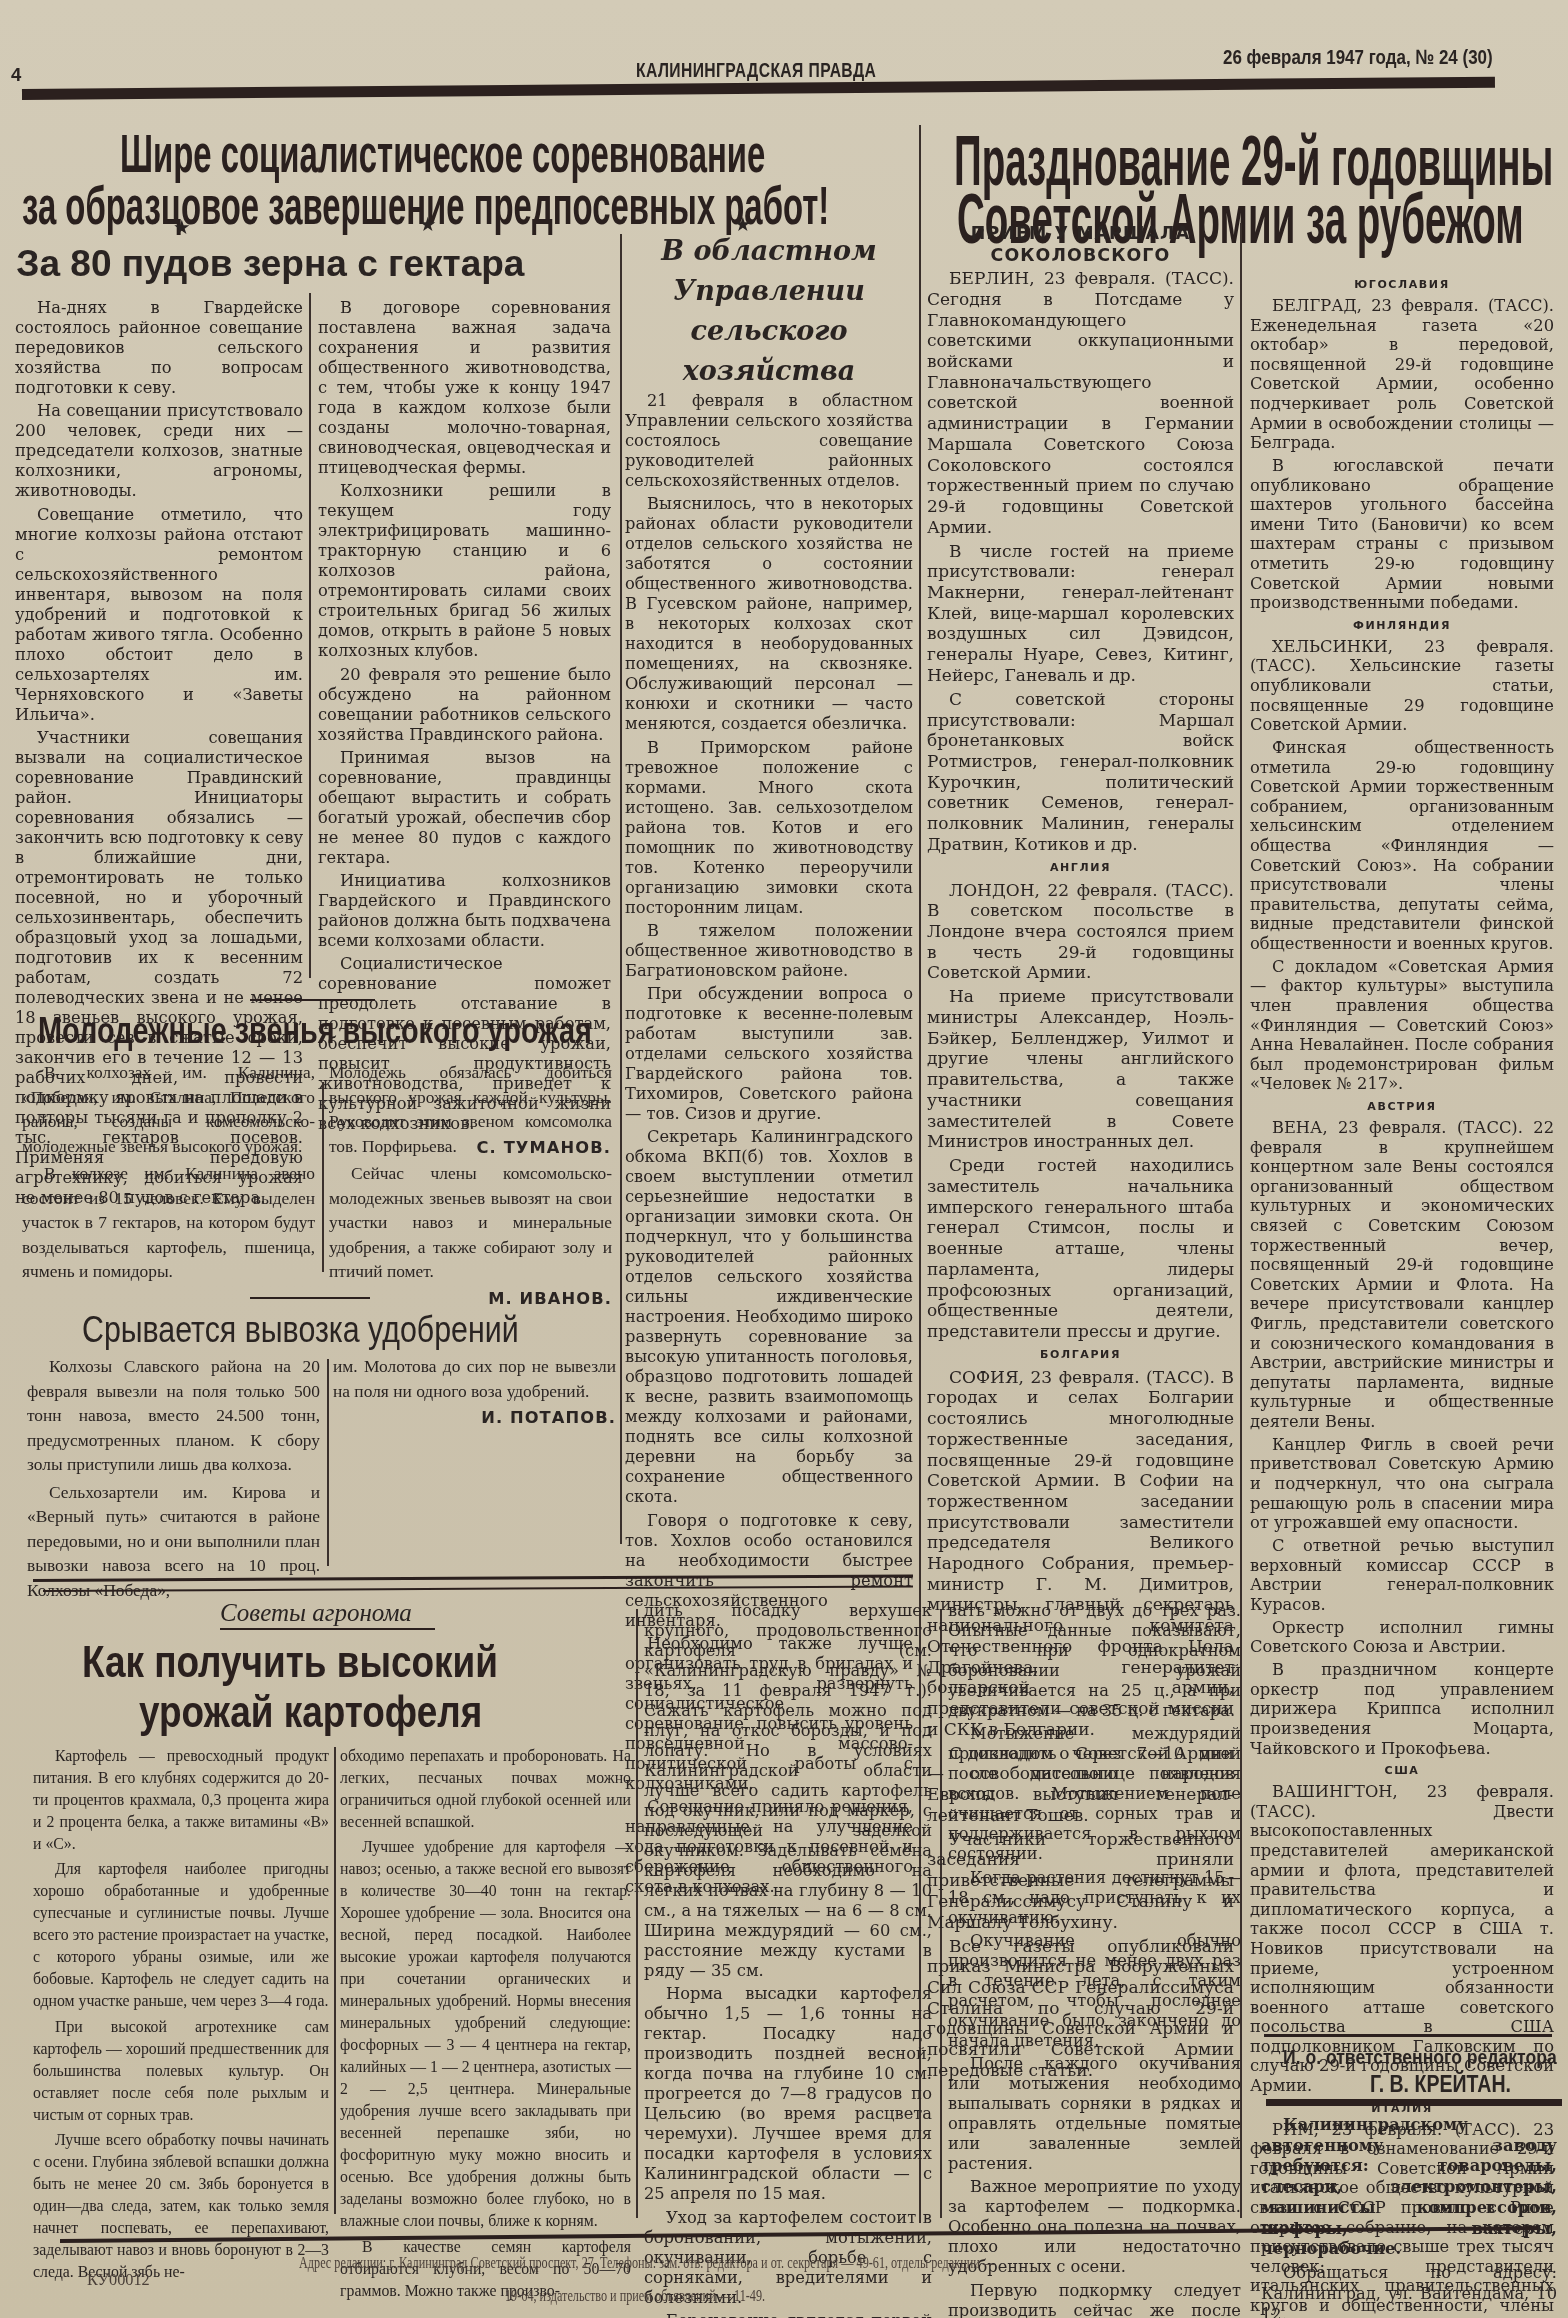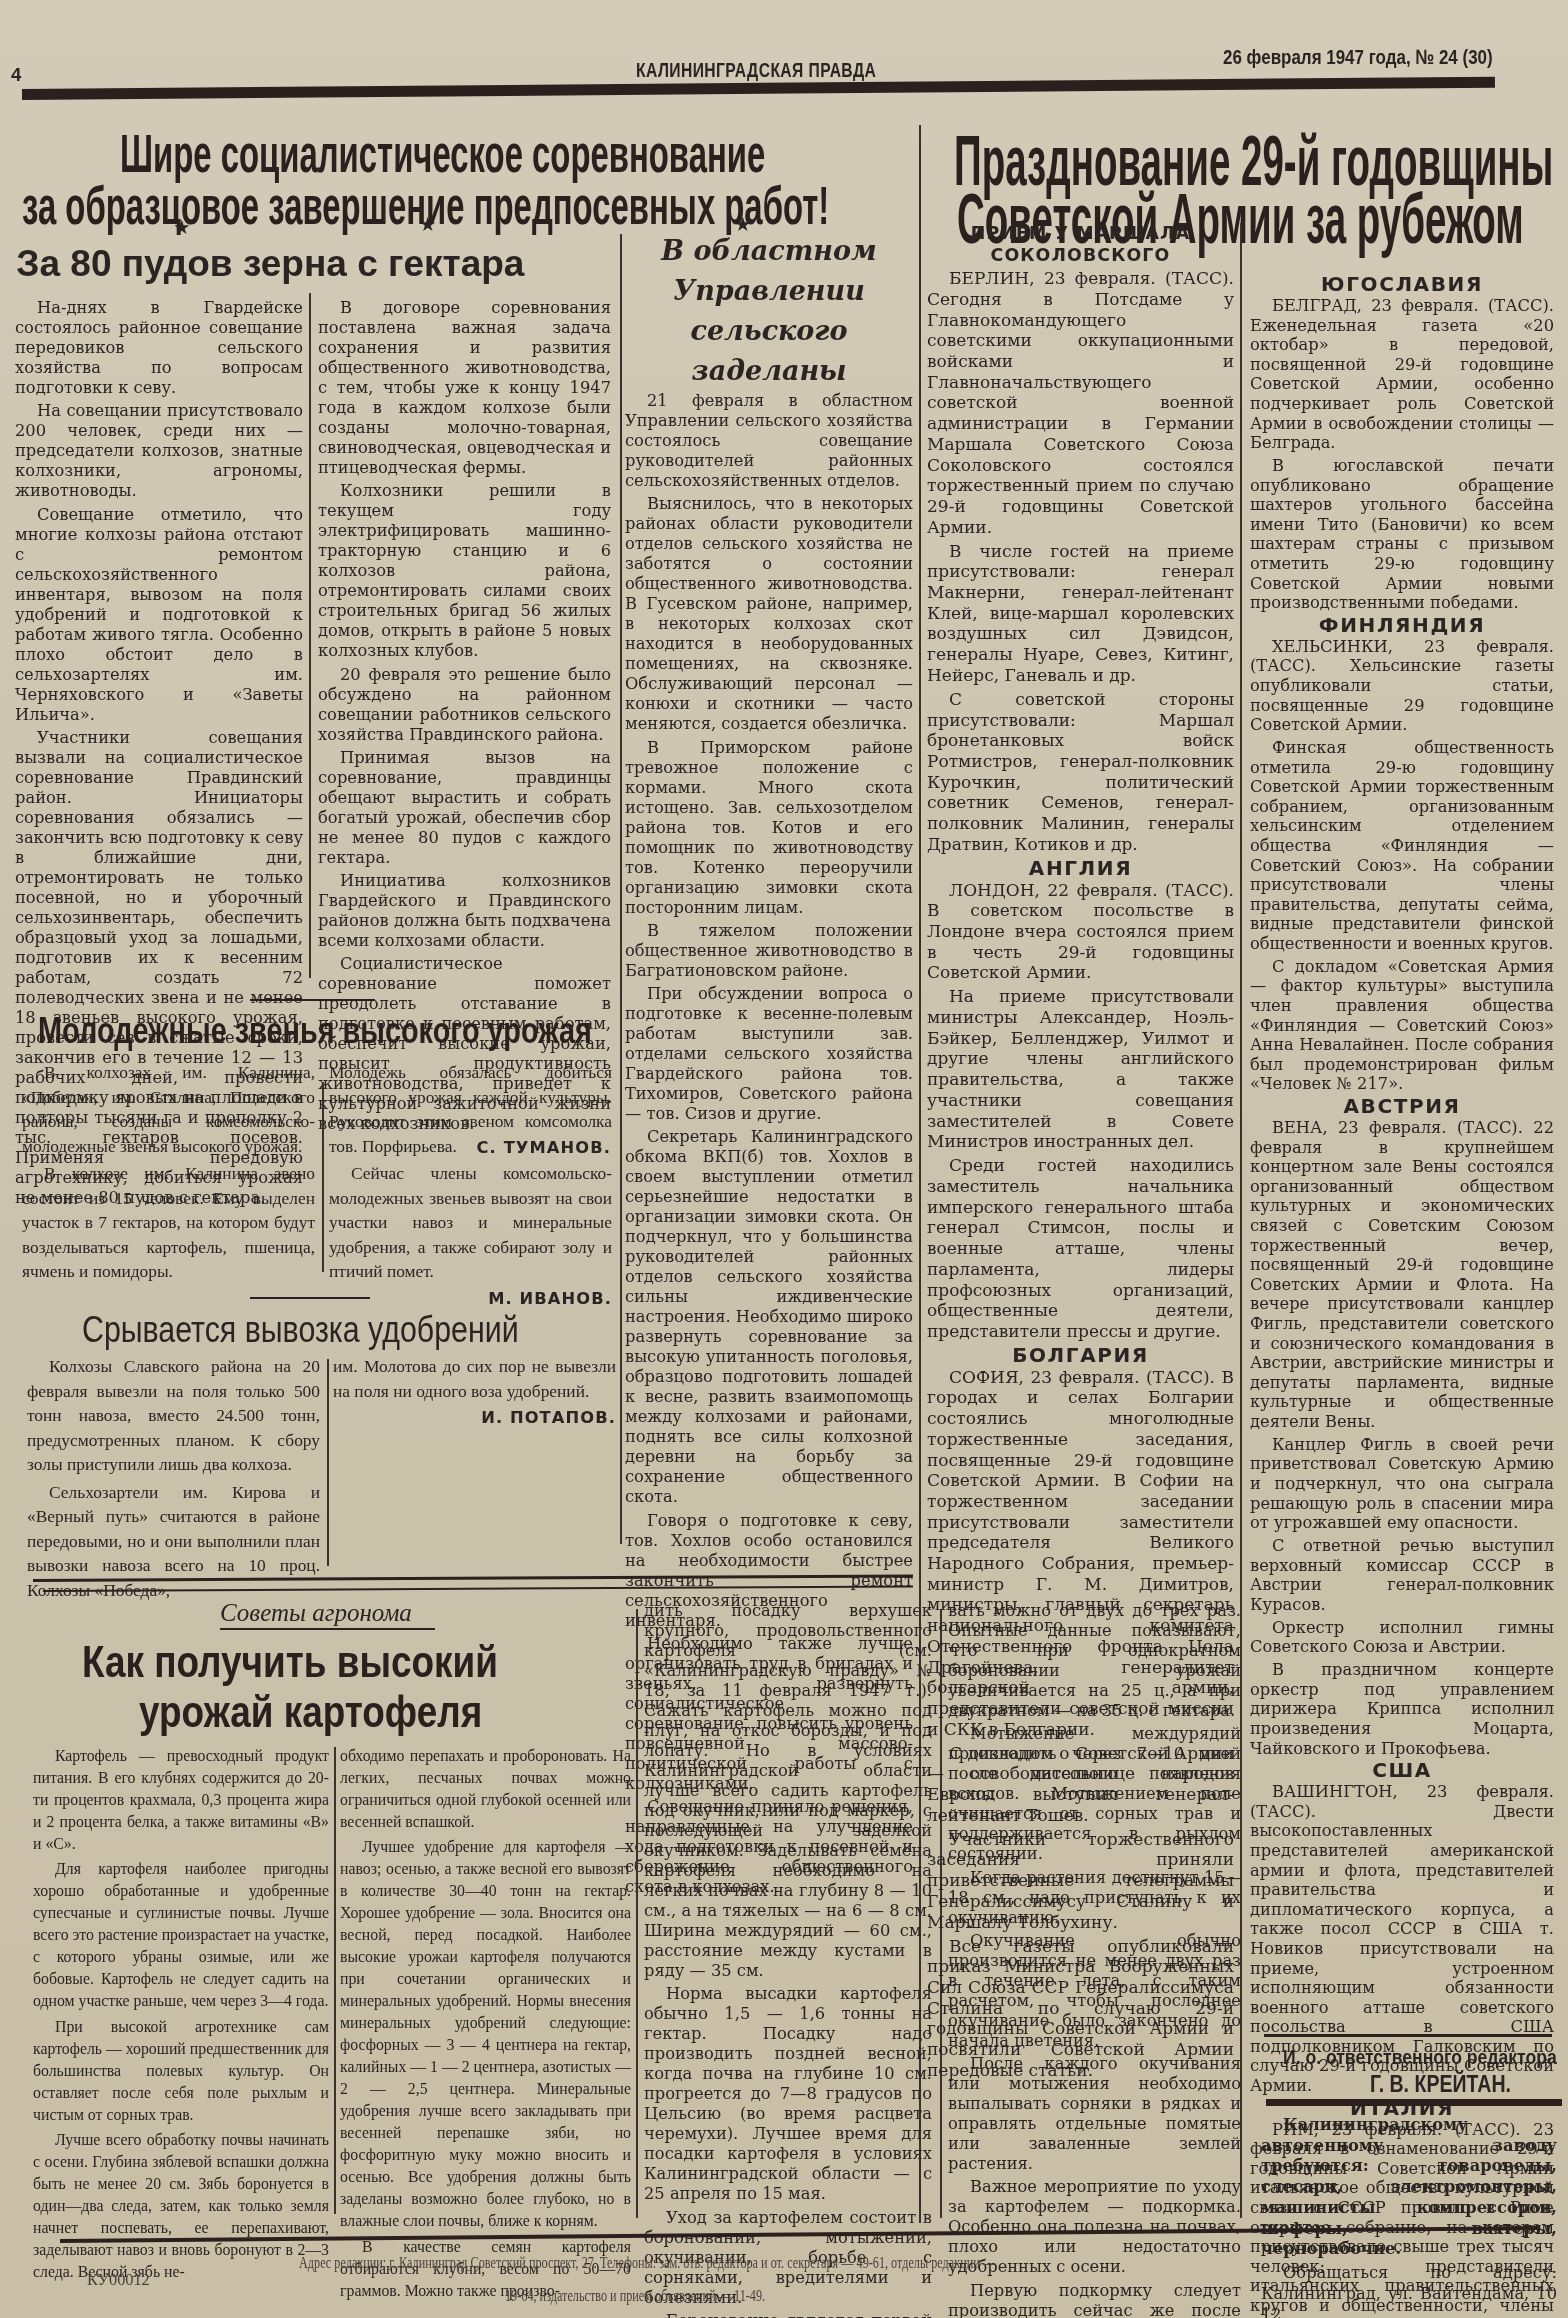--- a/index.html
+++ b/index.html
@@ -19,21 +19,21 @@
   .h1a{left:120px;top:123px;font-size:53px;transform:scaleX(.62);}
   .h1b{left:22px;top:175px;font-size:53px;transform:scaleX(.62);}
   .h2a{left:954px;top:121px;font-size:70px;transform:scaleX(.55);}
   .h2b{left:957px;top:179px;font-size:70px;transform:scaleX(.55);}
   .star{font-size:19.6px;font-family:"DejaVu Sans",sans-serif;}
   .h-serif{font-family:Liberation Sans, sans-serif;font-weight:bold;white-space:nowrap;}
   .col{position:absolute;font-size:16.3px;line-height:20px;text-align:justify;hyphens:manual;}
   .col p{margin:0 0 3.3px 0;text-indent:22px;}
   .col.cond{font-family:"Liberation Serif",serif;font-size:17.4px;line-height:24.5px;}
   .sig{text-align:right;font-weight:bold;font-family:"DejaVu Sans",sans-serif;font-size:16.3px;margin-top:0;letter-spacing:1.1px;}
-  .country{text-align:center;font-family:"DejaVu Sans",sans-serif;font-weight:bold;font-size:20px;letter-spacing:1.6px;margin:3.3px 0 1.1px 0;}
+  .country{text-align:center;font-family:"DejaVu Sans",sans-serif;font-weight:bold;font-size:11px;letter-spacing:1.6px;margin:3.3px 0 1.1px 0;}
   .subhead{text-align:center;font-family:"DejaVu Sans",sans-serif;font-weight:bold;font-size:17.4px;letter-spacing:1.1px;line-height:22px;margin-bottom:2.2px;}
   .italic-head{font-family:"DejaVu Serif",serif;font-style:italic;font-weight:bold;text-align:center;font-size:27px;line-height:40px;}
   .rubric{font-family:"Liberation Serif",serif;font-style:italic;font-size:25px;}
   .editor{font-family:"Liberation Sans",sans-serif;font-weight:bold;}
   .footer{font-family:"Liberation Serif",serif;font-size:16.3px;color:#4a3f38;}
 </style>
 </head>
 <body>
 
 <div class="paper">
@@ -69,21 +69,21 @@
     <p>Принимая вызов на соревнование, правдинцы обещают вырастить и собрать богатый урожай, обеспечив сбор не менее 80 пудов с каждого гектара.</p>
     <p>Инициатива колхозников Гвардейского и Правдинского районов должна быть подхвачена всеми колхозами области.</p>
     <p>Социалистическое соревнование поможет преодолеть отставание в подготовке к посевным работам, обеспечит высокие урожаи, повысит продуктивность животноводства, приведет к культурной зажиточной жизни всех колхозников.</p>
     <div class="sig">С. ТУМАНОВ.</div>
   </div>
   <div class="vrule" style="left:620px;top:234px;height:1310px;"></div>
 
   <div class="abs" style="left:625px;top:231px;width:288px;">
     <div class="italic-head">В областном</div>
     <div class="italic-head">Управлении сельского</div>
-    <div class="italic-head">заделаны</div>
+    <div class="italic-head">хозяйства</div>
     <div class="col" style="position:relative;width:288px;">
       <p>21 февраля в областном Управлении сельского хозяйства состоялось совещание руководителей районных сельскохозяйственных отделов.</p>
       <p>Выяснилось, что в некоторых районах области руководители отделов сельского хозяйства не заботятся о состоянии общественного животноводства. В Гусевском районе, например, в некоторых колхозах скот находится в необорудованных помещениях, на сквозняке. Обслуживающий персонал — конюхи и скотники — часто меняются, создается обезличка.</p>
       <p>В Приморском районе тревожное положение с кормами. Много скота истощено. Зав. сельхозотделом района тов. Котов и его помощник по животноводству тов. Котенко переоручили организацию зимовки скота посторонним лицам.</p>
       <p>В тяжелом положении общественное животноводство в Багратионовском районе.</p>
       <p>При обсуждении вопроса о подготовке к весенне-полевым работам выступили зав. отделами сельского хозяйства Гвардейского района тов. Тихомиров, Советского района — тов. Сизов и другие.</p>
       <p>Секретарь Калининградского обкома ВКП(б) тов. Хохлов в своем выступлении отметил серьезнейшие недостатки в организации зимовки скота. Он подчеркнул, что у большинства руководителей районных отделов сельского хозяйства сильны иждивенческие настроения. Необходимо широко развернуть соревнование за высокую упитанность поголовья, образцово подготовить лошадей к весне, развить взаимопомощь между колхозами и районами, поднять все силы колхозной деревни на борьбу за сохранение общественного скота.</p>
       <p>Говоря о подготовке к севу, тов. Хохлов особо остановился на необходимости быстрее закончить ремонт сельскохозяйственного инвентаря.</p>
       <p>Необходимо также лучше организовать труд в бригадах и звеньях, развернуть социалистическое соревнование, повысить уровень повседневной массово-политической работы с колхозниками.</p>
       <p>Совещание приняло решения, направленные на улучшение хода подготовки к посевной и сбережение общественного скота в колхозах.</p>

